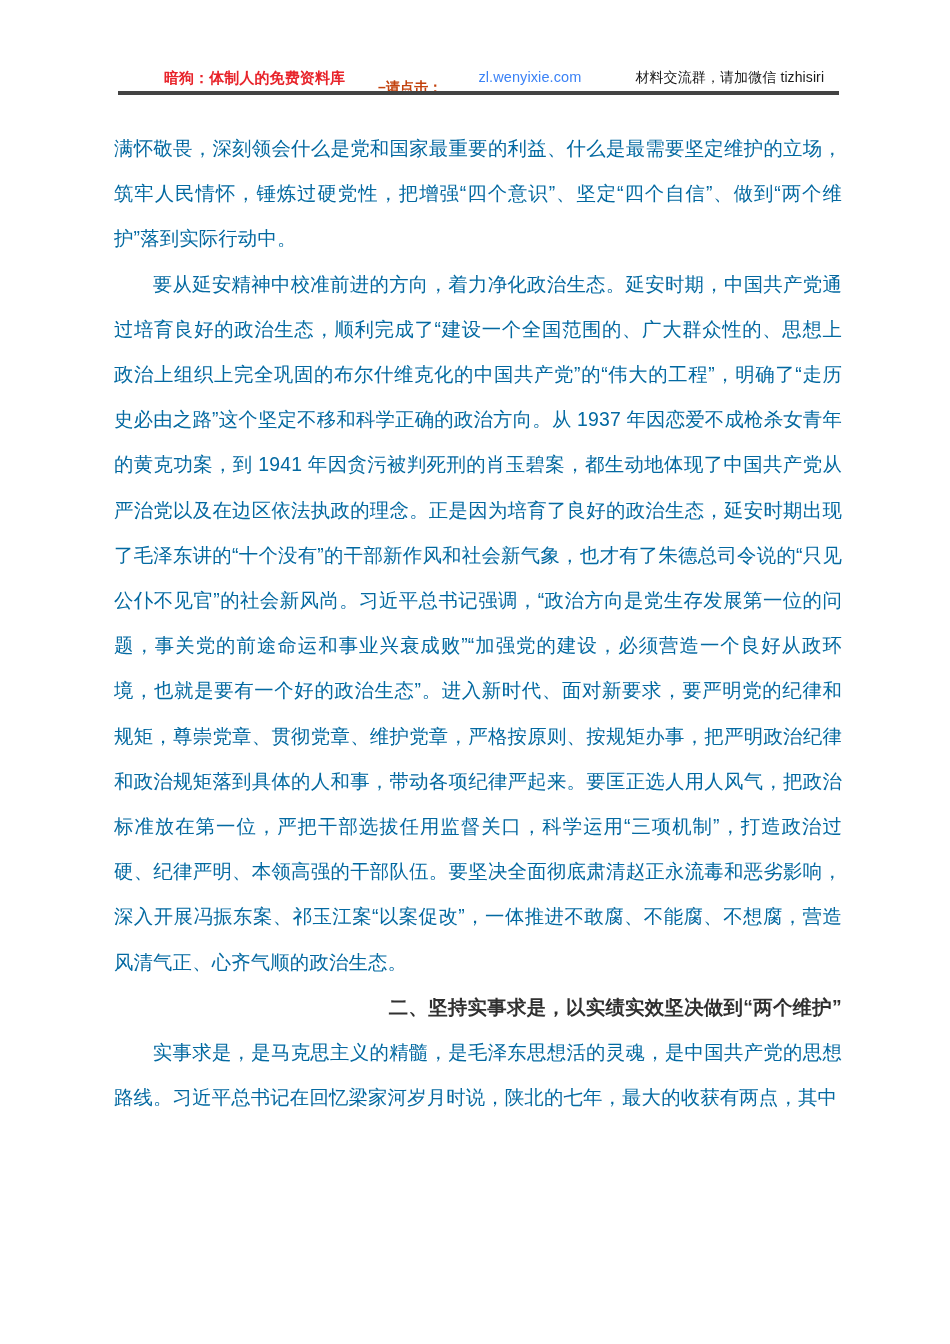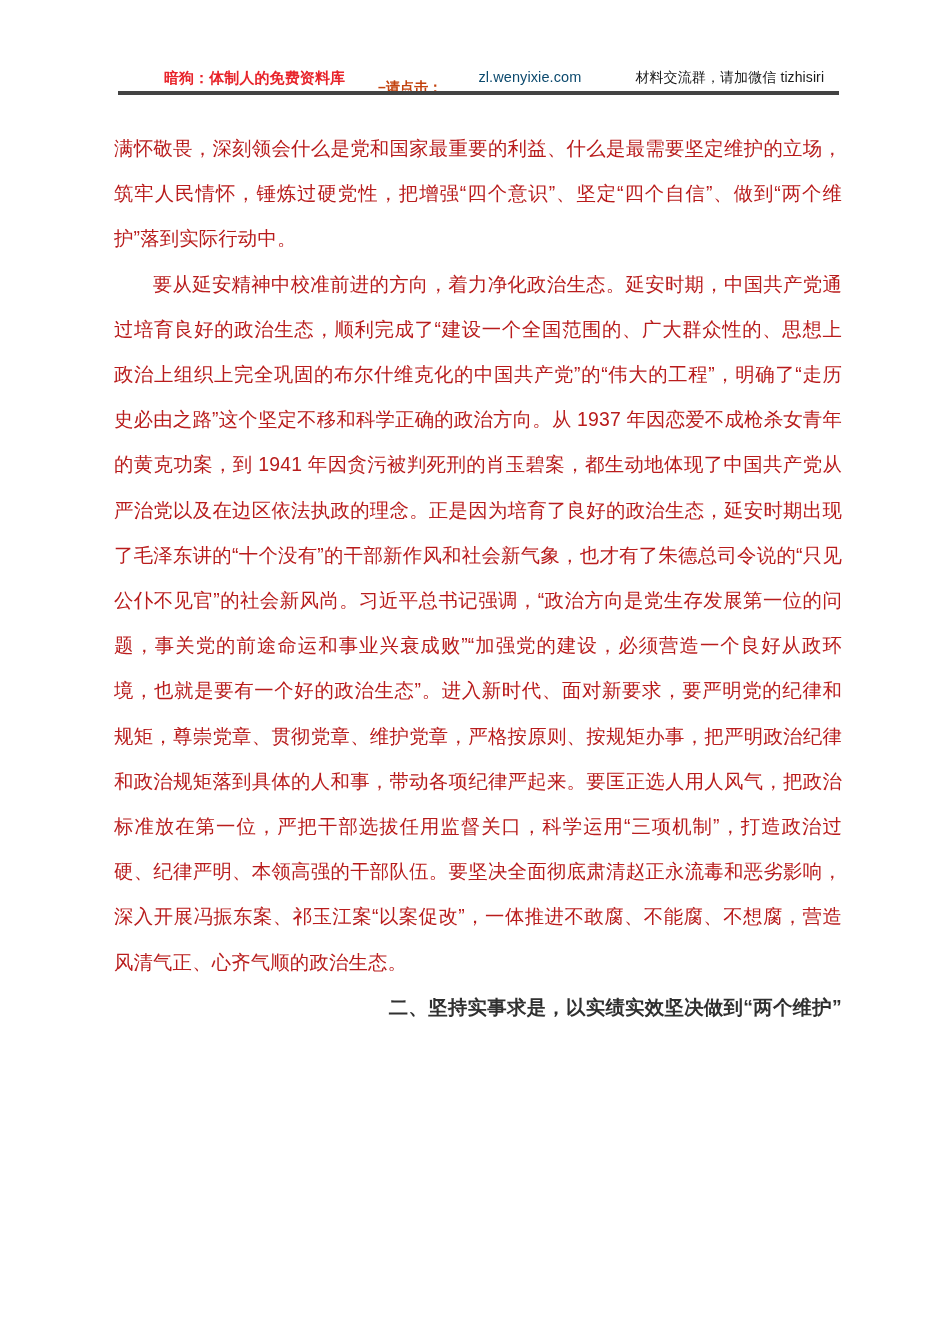--- a/index.html
+++ b/index.html
@@ -45,21 +45,21 @@
     font-size: 15px;
   }
   .banner-click {
     color: #c2410c;
     font-weight: bold;
     font-size: 14px;
     margin-left: 1px;
     margin-top: 20px;
   }
   .banner-url {
-    color: #0c4a6e;
+    color: #3b82f6;
     font-weight: normal;
     font-size: 14.5px;
     margin-left: 4px;
     text-decoration: none;
   }
   .banner-wechat {
     color: #1a1a1a;
     font-size: 14px;
     margin-left: 22px;
     font-weight: normal;
@@ -80,21 +80,21 @@
     left: 114px;
     top: 126px;
     width: 728px;
   }
 
   p.para {
     margin: 0;
     padding: 0;
     font-size: 19.4px;
     line-height: 45.2px;
-    color: #b91c1c;
+    color: #0369a1;
     text-align: justify;
     text-justify: inter-ideograph;
     text-indent: 2em;
     letter-spacing: 0.15px;
     font-weight: normal;
   }
 
   p.para.no-indent {
     text-indent: 0;
   }
@@ -126,16 +126,17 @@
   <div class="header-rule"></div>
 
   <div class="body-block">
 
     <p class="para no-indent">满怀敬畏，深刻领会什么是党和国家最重要的利益、什么是最需要坚定维护的立场，筑牢人民情怀，锤炼过硬党性，把增强“四个意识”、坚定“四个自信”、做到“两个维护”落到实际行动中。</p>
 
     <p class="para">要从延安精神中校准前进的方向，着力净化政治生态。延安时期，中国共产党通过培育良好的政治生态，顺利完成了“建设一个全国范围的、广大群众性的、思想上政治上组织上完全巩固的布尔什维克化的中国共产党”的“伟大的工程”，明确了“走历史必由之路”这个坚定不移和科学正确的政治方向。从 1937 年因恋爱不成枪杀女青年的黄克功案，到 1941 年因贪污被判死刑的肖玉碧案，都生动地体现了中国共产党从严治党以及在边区依法执政的理念。正是因为培育了良好的政治生态，延安时期出现了毛泽东讲的“十个没有”的干部新作风和社会新气象，也才有了朱德总司令说的“只见公仆不见官”的社会新风尚。习近平总书记强调，“政治方向是党生存发展第一位的问题，事关党的前途命运和事业兴衰成败”“加强党的建设，必须营造一个良好从政环境，也就是要有一个好的政治生态”。进入新时代、面对新要求，要严明党的纪律和规矩，尊崇党章、贯彻党章、维护党章，严格按原则、按规矩办事，把严明政治纪律和政治规矩落到具体的人和事，带动各项纪律严起来。要匡正选人用人风气，把政治标准放在第一位，严把干部选拔任用监督关口，科学运用“三项机制”，打造政治过硬、纪律严明、本领高强的干部队伍。要坚决全面彻底肃清赵正永流毒和恶劣影响，深入开展冯振东案、祁玉江案“以案促改”，一体推进不敢腐、不能腐、不想腐，营造风清气正、心齐气顺的政治生态。</p>
 
     <p class="heading">二、坚持实事求是，以实绩实效坚决做到“两个维护”</p>
 
+    <p class="para">实事求是，是马克思主义的精髓，是毛泽东思想活的灵魂，是中国共产党的思想路线。习近平总书记在回忆梁家河岁月时说，陕北的七年，最大的收获有两点，其中</p>
 
   </div>
 
 </div>
 
 </body></html>

